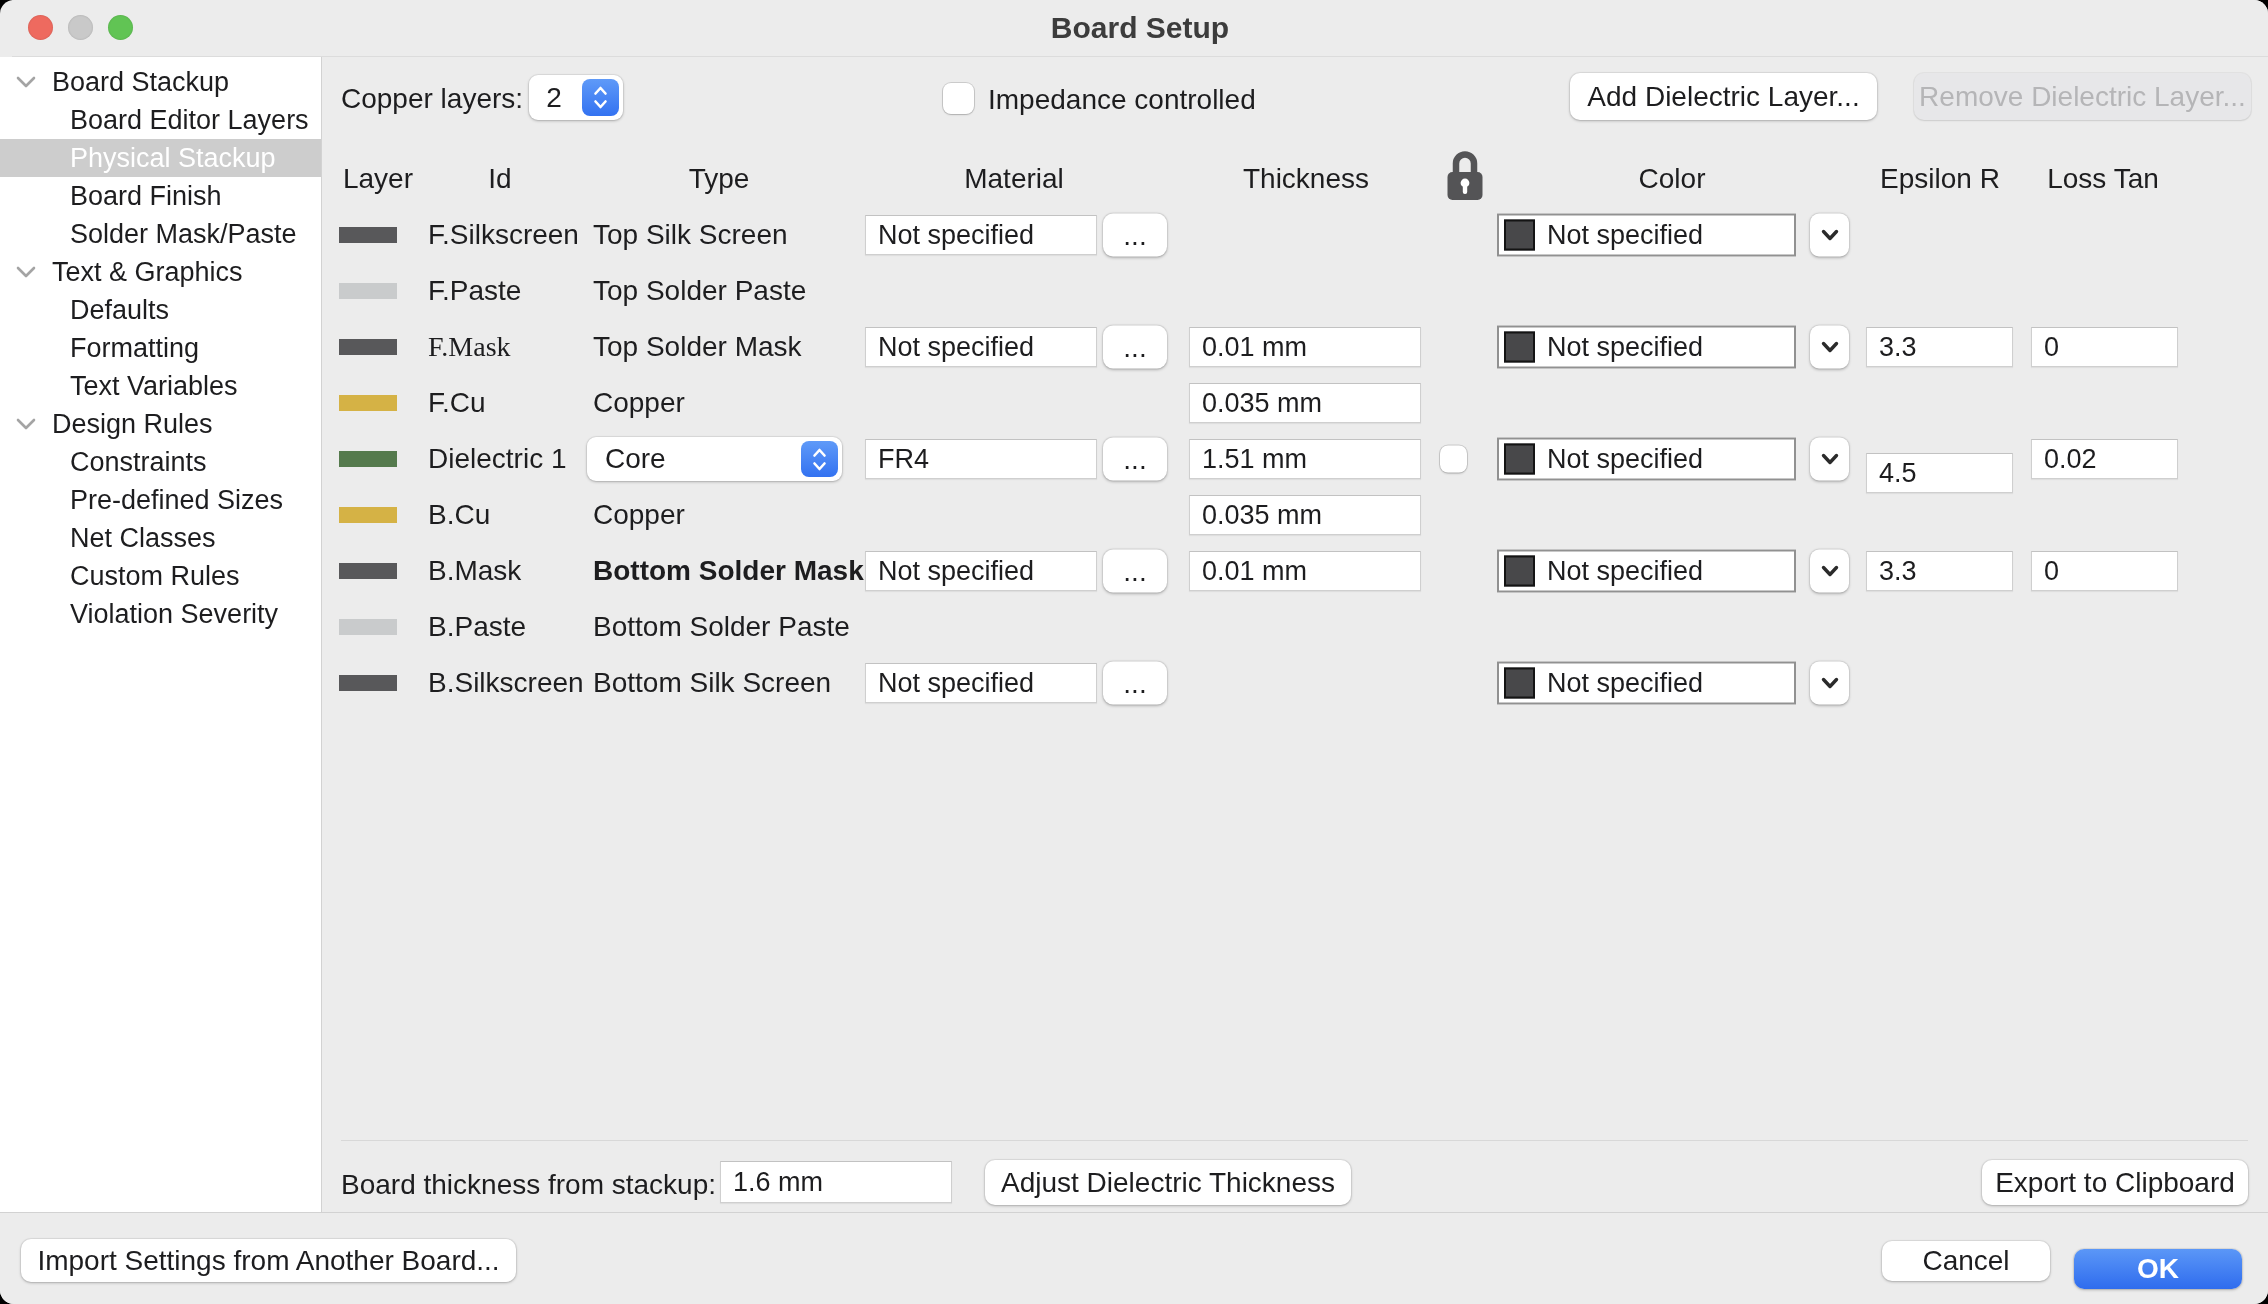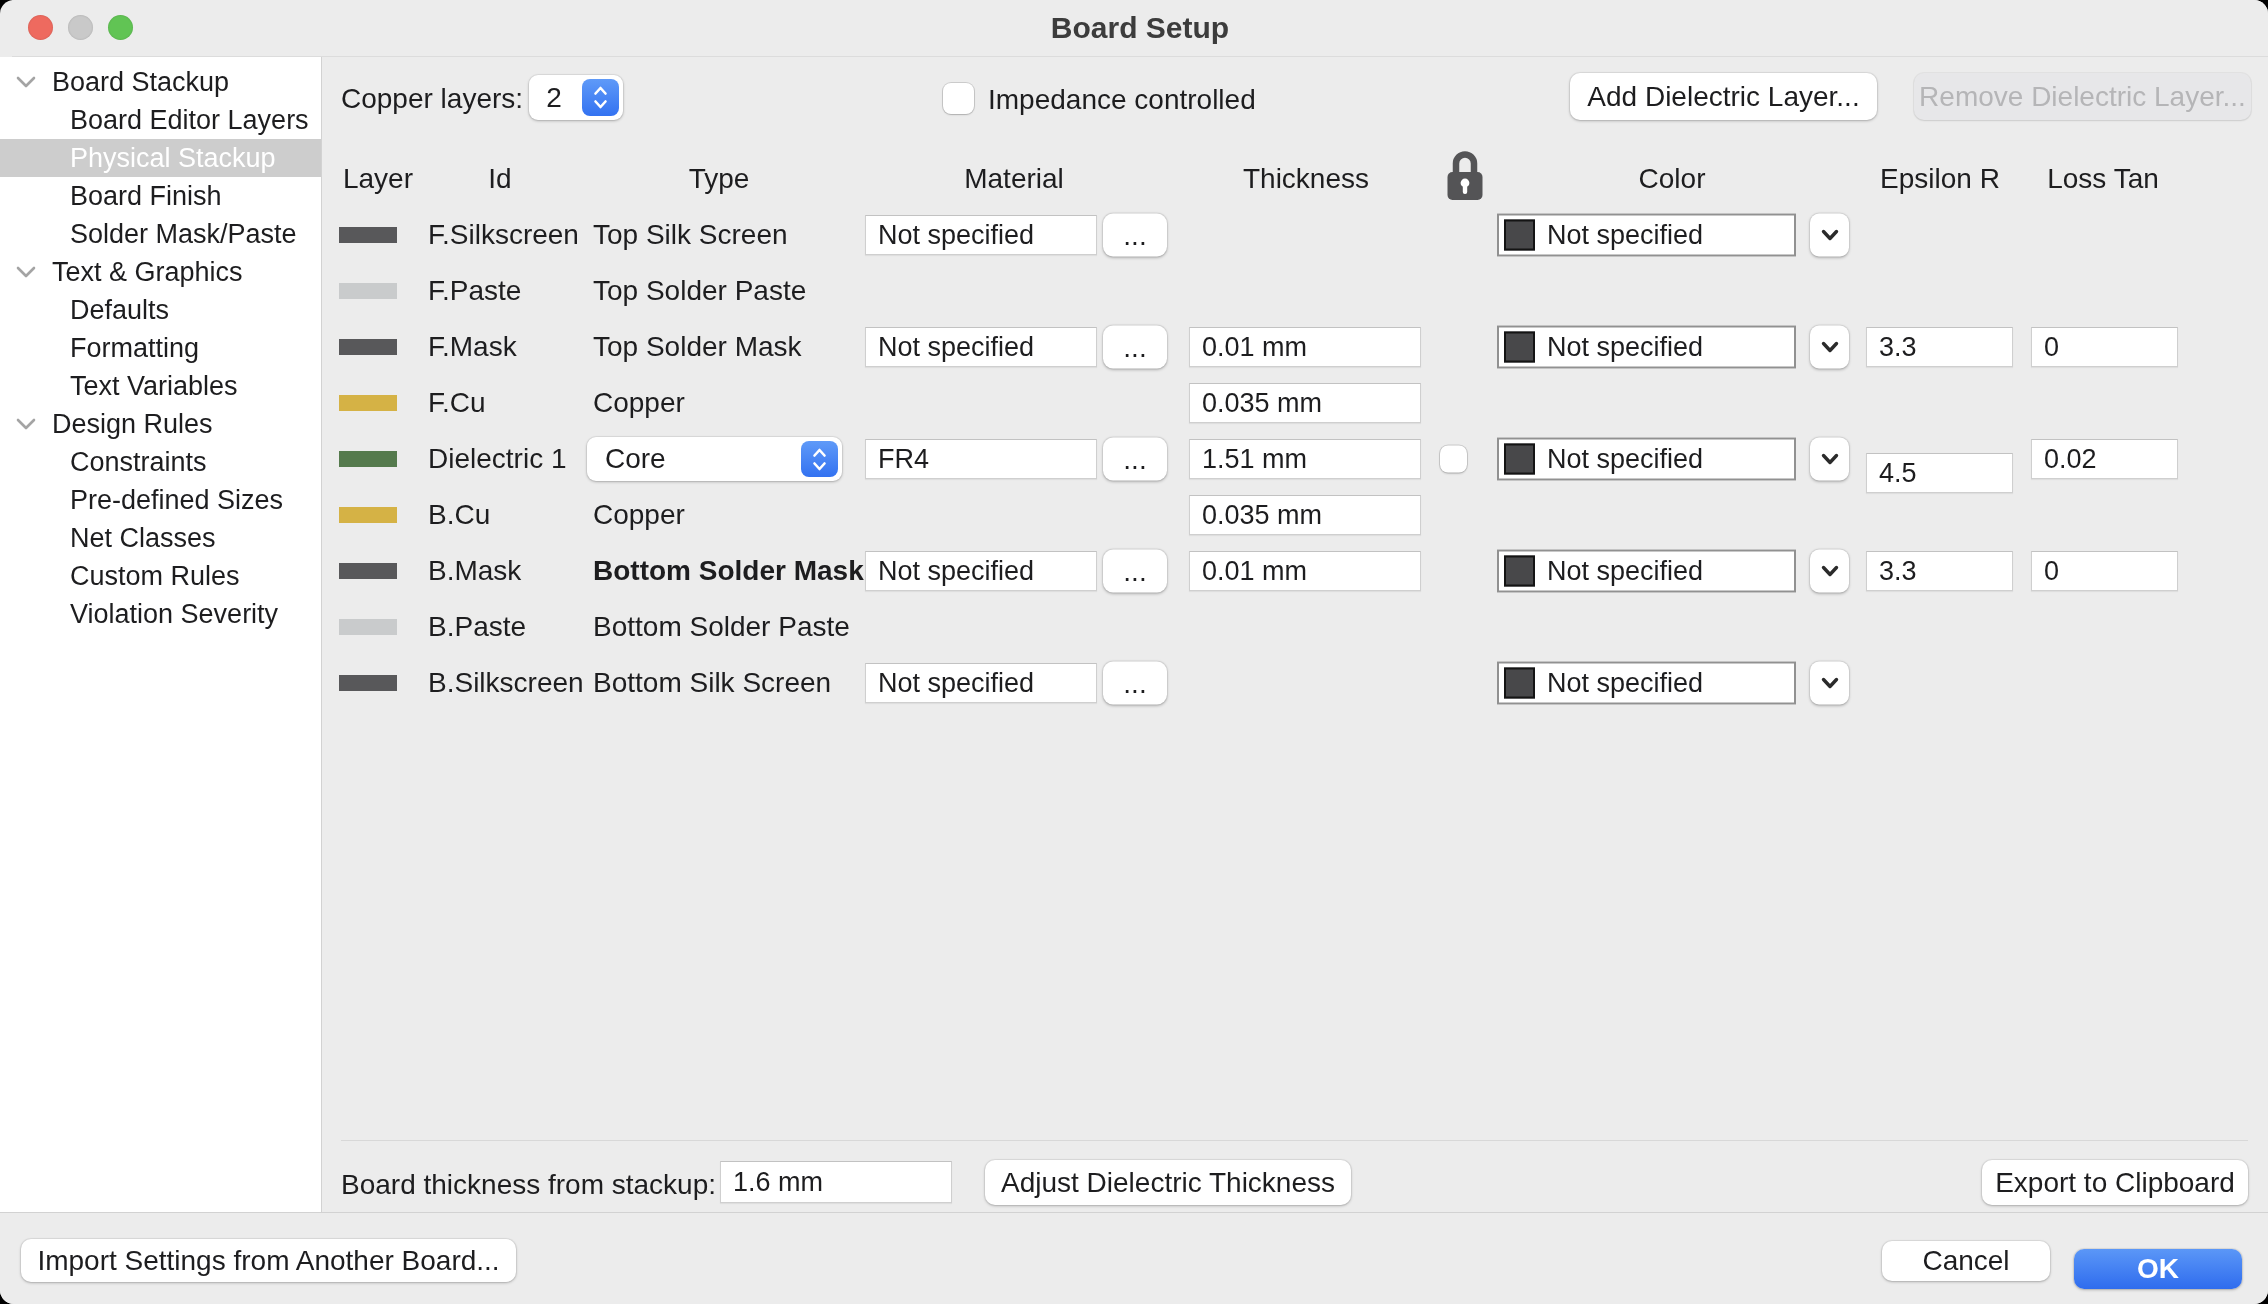--- a/index.html
+++ b/index.html
@@ -179,21 +179,21 @@
               </svg></span>
           </div>
         </div>
         <div class="trow" style="top: 56px;">
           <div class="cell swatch" style="left: 17px; background: rgb(201, 203, 204);"></div>
           <div class="cell rowtext" style="left: 106px;">F.Paste</div>
           <div class="cell rowtext" style="left: 271px;">Top Solder Paste</div>
         </div>
         <div class="trow" style="top: 112px;">
           <div class="cell swatch" style="left: 17px; background: rgb(88, 88, 90);"></div>
-          <div class="cell rowtext" style="left: 106px;">F.Mask</div>
+          <div class="cell rowtext" style="left: 106px; font-family: Liberation Serif, serif;">F.Mask</div>
           <div class="cell rowtext" style="left: 271px;">Top Solder Mask</div>
           <input class="cell tinput" value="Not specified" style="left: 543px; width: 232px; height: 40px;">
           <div class="cell btn" style="left: 781px; width: 64px; height: 43px;">...</div>
           <input class="cell tinput" value="0.01 mm" style="left: 867px; width: 232px; height: 40px;">
           <div class="cell combo" style="left: 1175px; width: 299px; height: 43px;">
             <span class="cswatch" style="background: rgb(72, 72, 74);"></span>
             <span>Not specified</span>
           </div>
           <div class="cell chevbtn" style="left: 1488px; width: 39px; height: 43px;">
             <span style="line-height: 0;"><svg width="20" height="13" viewBox="0 0 20 13">

